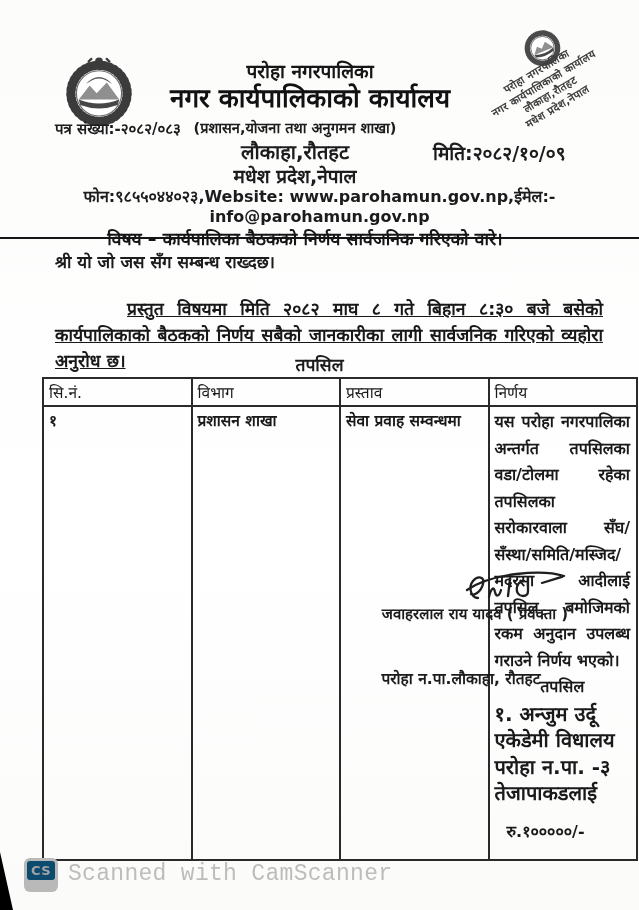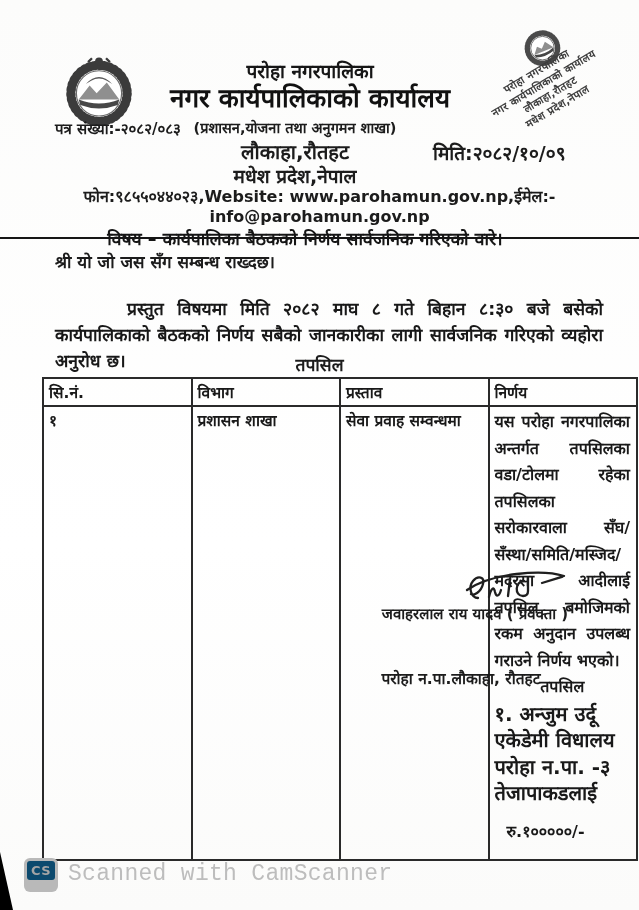--- a/index.html
+++ b/index.html
@@ -28,30 +28,30 @@
   
   .stamp{left:468px;top:26px;width:160px;height:125px;}
   .stamp-emblem{position:absolute;left:52px;top:0px;width:44px;height:42px;transform:rotate(-22deg);}
   .stamp-text{position:absolute;left:-6px;top:36px;width:170px;transform:rotate(-31deg);
     font-size:10.5px;line-height:13.5px;font-weight:bold;color:#3d3d3d;text-align:center;letter-spacing:.4px;}
 
   
   .subject{left:50px;top:226px;width:510px;font-size:17.5px;font-weight:600;text-align:center;color:#151515;}
   .salutation{left:55px;top:250px;font-size:17px;font-weight:600;}
   .bodypara{left:55px;top:296px;width:548px;font-size:17.5px;font-weight:600;line-height:26px;
-    text-indent:72px;text-align:justify;margin:0;color:#181818;}
+    text-indent:72px;text-align:justify;margin:0;color:#181818;text-decoration:underline;}
   .schedtitle{left:0;right:0;top:352px;font-size:17.5px;font-weight:600;text-align:center;}
 
   
   table.decision{position:absolute;left:42px;top:377px;width:596px;border-collapse:collapse;table-layout:fixed;}
   table.decision th, table.decision td{
     border:2px solid #2a2a2a;vertical-align:top;text-align:left;
     padding:2px 6px 2px 5px;font-size:15.5px;color:#191919;
   }
-  table.decision th{font-weight:700;height:20px;}
+  table.decision th{font-weight:400;height:20px;}
   td.snc{width:38px;}
   td.dep{width:45px;}
   td.pro{width:58px;border-radius:13px;}
   .cellwrap{font-weight:600;line-height:24px;}
   td.dec{height:162px;}
   .dec-para{margin:0;text-align:justify;font-weight:600;font-size:16px;line-height:26.5px;}
   .dec-sub{margin:0;text-align:center;font-weight:600;font-size:16px;line-height:26.5px;}
   .dec-item{margin:0;font-weight:700;font-size:20px;line-height:26.5px;}
   .dec-amt{margin:12px;font-weight:600;font-size:16px;line-height:26.5px;}
 

